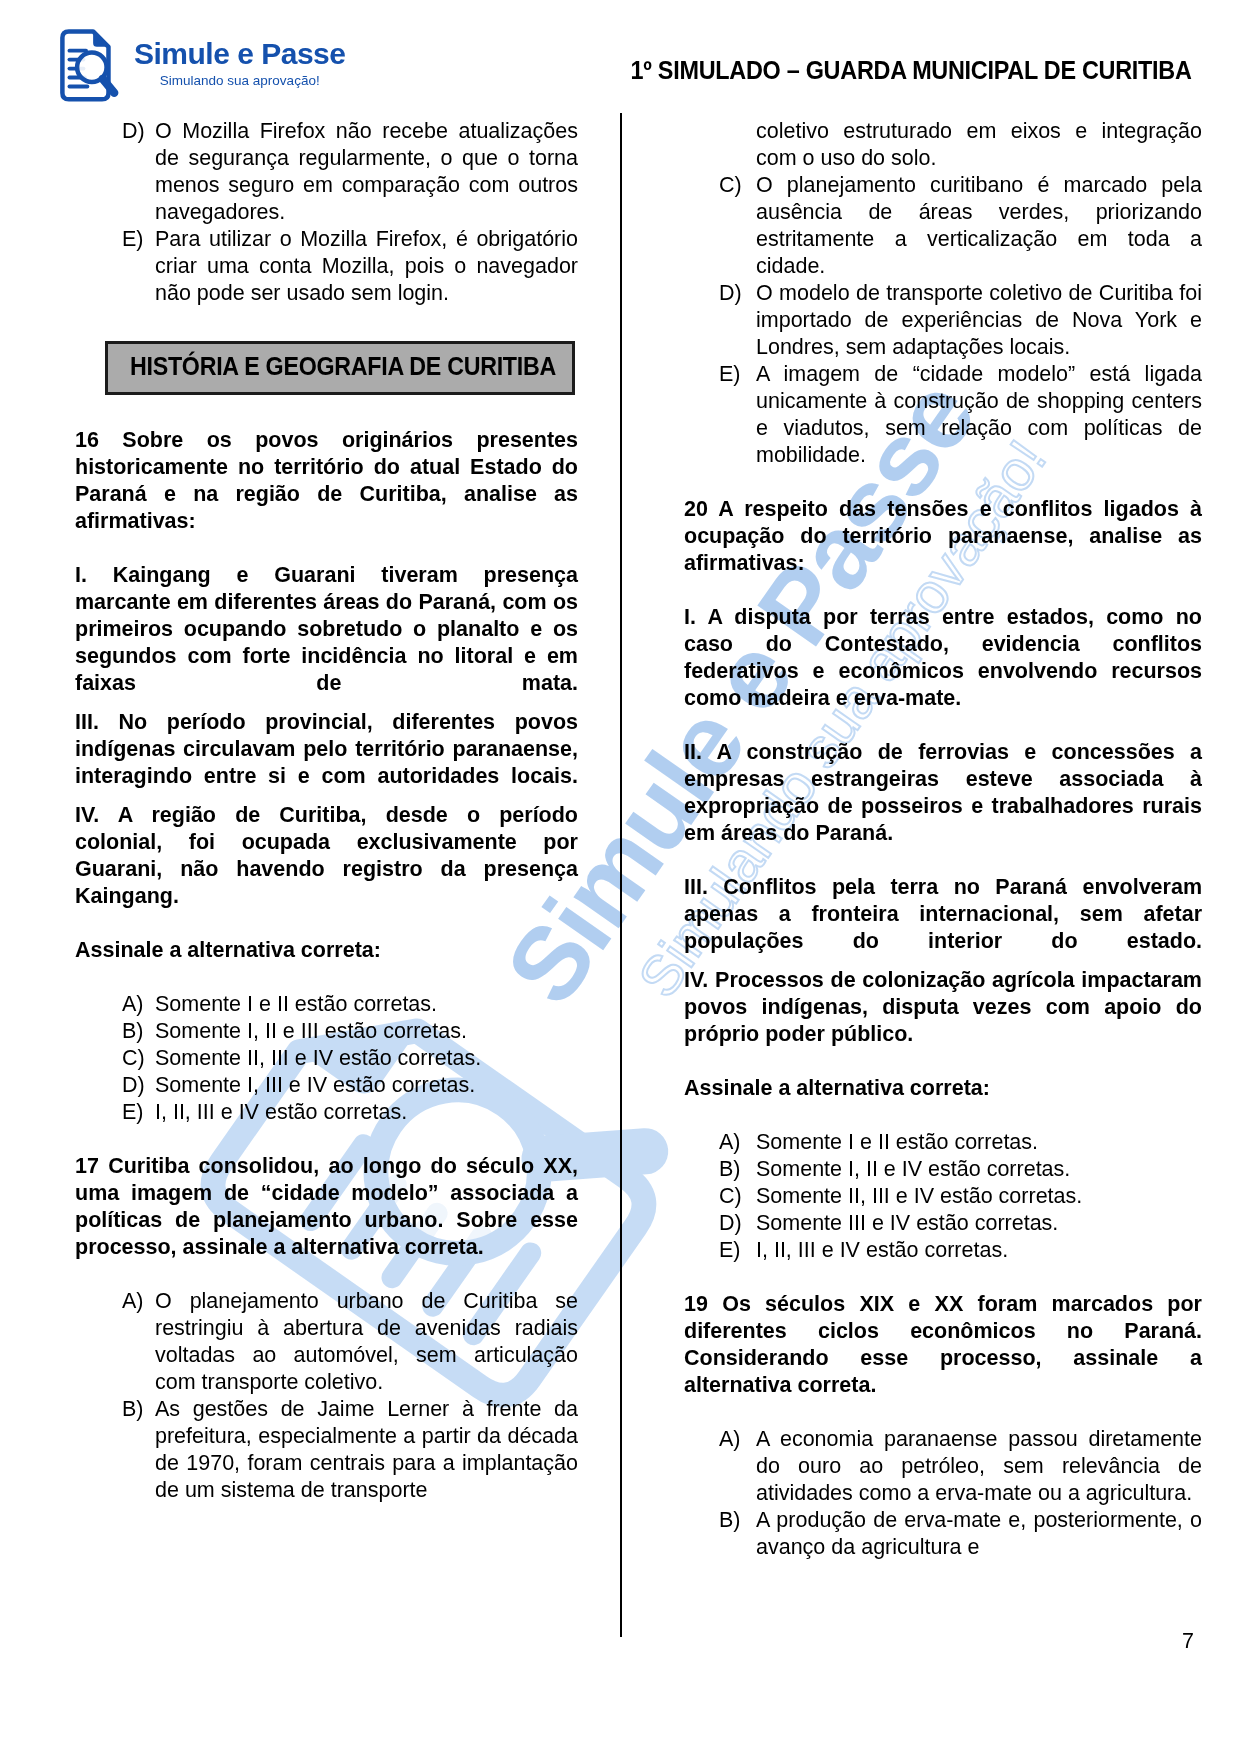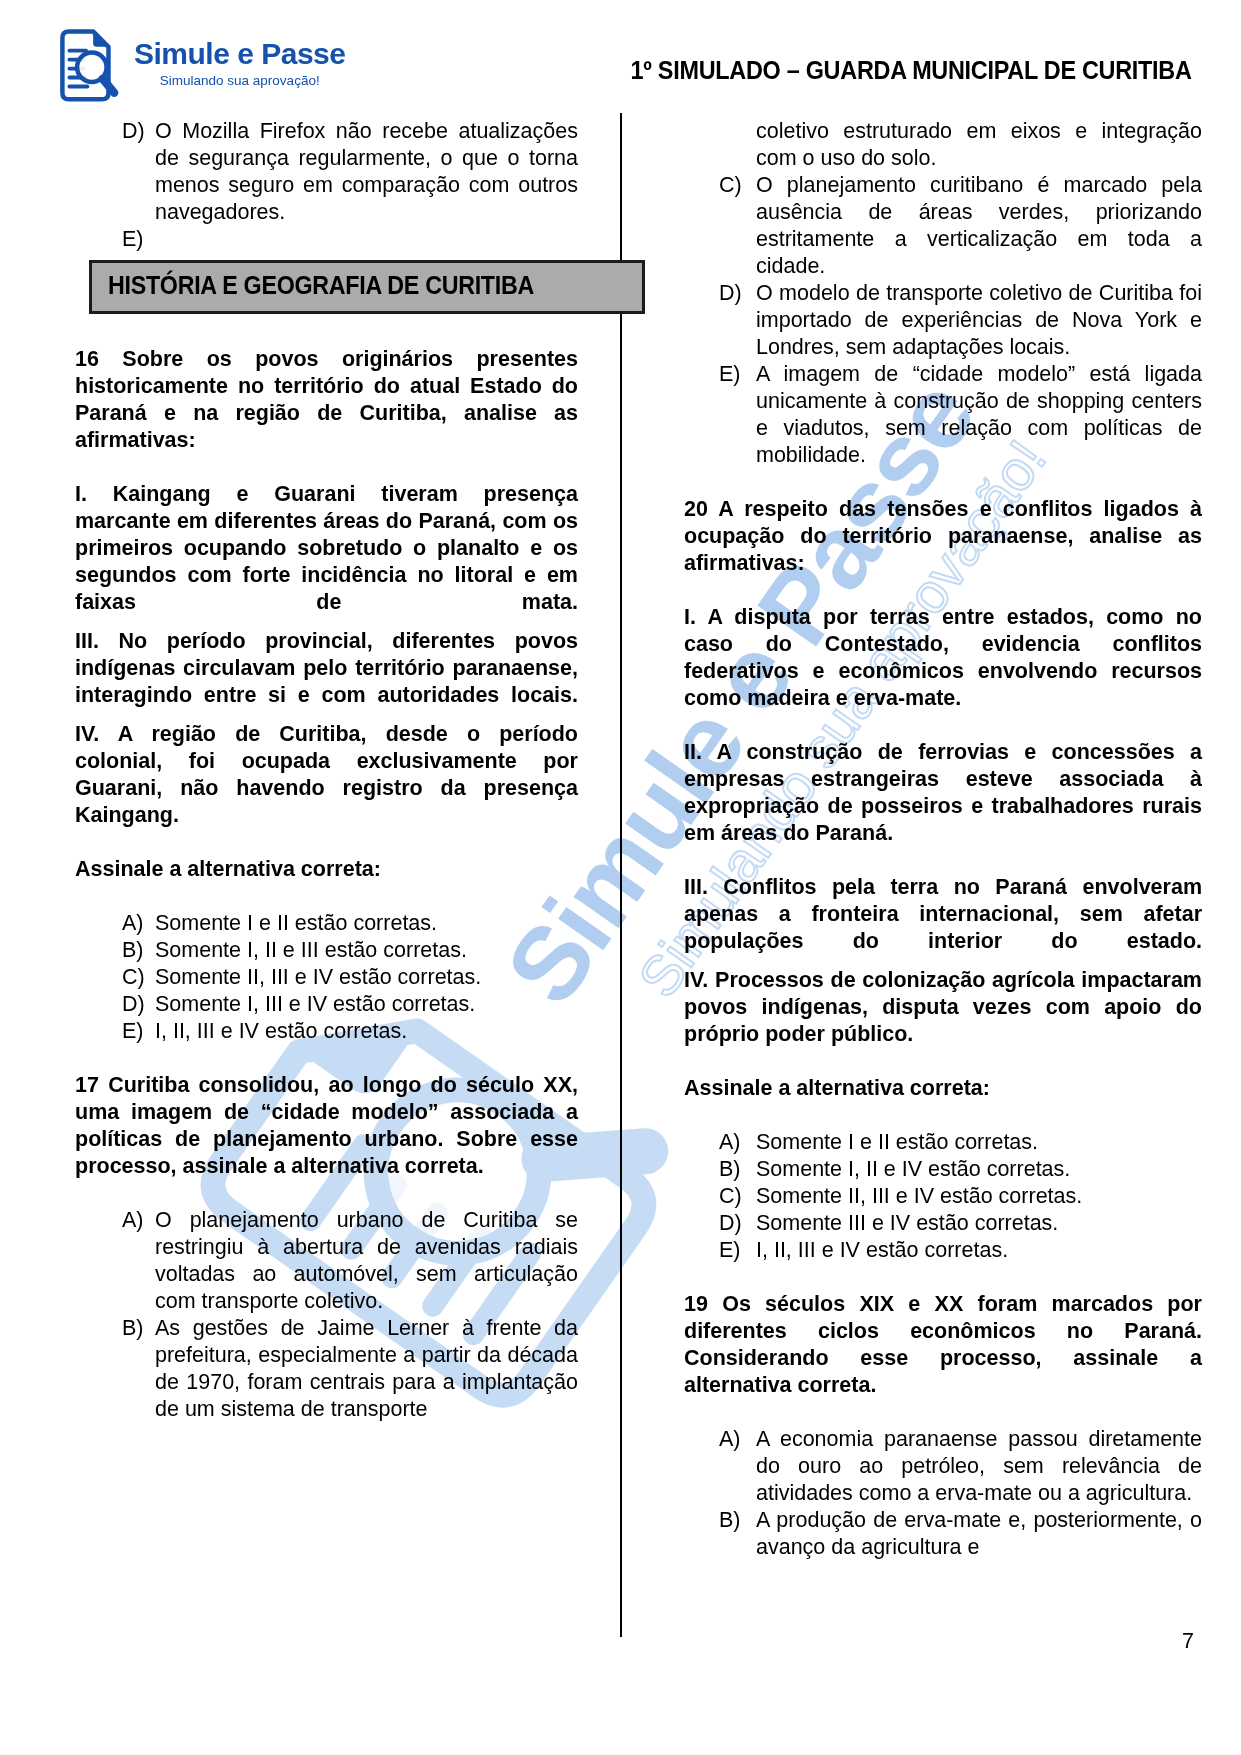--- a/index.html
+++ b/index.html
@@ -46,23 +46,23 @@
   .bold { font-weight:bold;margin-top:12px; }
   .mb   { margin-bottom:27px; }
   .stmt-j { text-align:justify; text-align-last:justify; }
 
   .opt { position:relative; padding-left:80px; text-align:justify; }
   .opt .lbl { position:absolute; left:47px; }
   .col-right .opt { padding-left:72px; }
   .col-right .opt .lbl { left:35px; }
 
   .banner {
-    margin:34px 0 32px 14px; width:556px;
+    margin:34px 0 32px 30px; width:470px;
     border:3px solid #1c1c1c; background:#ababab;
-    text-align:left; padding:9px 0 10px 0;
+    text-align:right; padding:9px 0 10px 0;
   }
   .banner .cond {
     display:inline-block; font-weight:bold; font-size:25px; white-space:nowrap;
     transform:scaleX(0.93); transform-origin:center; letter-spacing:-0.3px;
   }
 
   .page-num { position:absolute; left:1150px; top:1629px; width:44px; text-align:right; font-size:21.5px; z-index:2; }
 </style>
 </head>
 <body>
@@ -118,20 +118,21 @@
   <div class="divider"></div>
 
   <div class="col col-left">
 
     <div class="opt">
       <span class="lbl">D)</span>
       <span>O Mozilla Firefox não recebe atualizações de segurança regularmente, o que o torna menos seguro em comparação com outros navegadores.</span>
     </div>
     <div class="opt">
       <span class="lbl">E)</span>
+      <span>Para utilizar o Mozilla Firefox, é obrigatório criar uma conta Mozilla, pois o navegador não pode ser usado sem login.</span>
     </div>
 
     <div class="banner">
       <span class="cond">HISTÓRIA E GEOGRAFIA DE CURITIBA</span>
     </div>
 
     <div class="para bold mb">16 Sobre os povos originários presentes historicamente no território do atual Estado do Paraná e na região de Curitiba, analise as afirmativas:</div>
 
     <div class="mb">
       <div class="stmt-j bold">I. Kaingang e Guarani tiveram presença marcante em diferentes áreas do Paraná, com os primeiros ocupando sobretudo o planalto e os segundos com forte incidência no litoral e em faixas de mata.</div>

